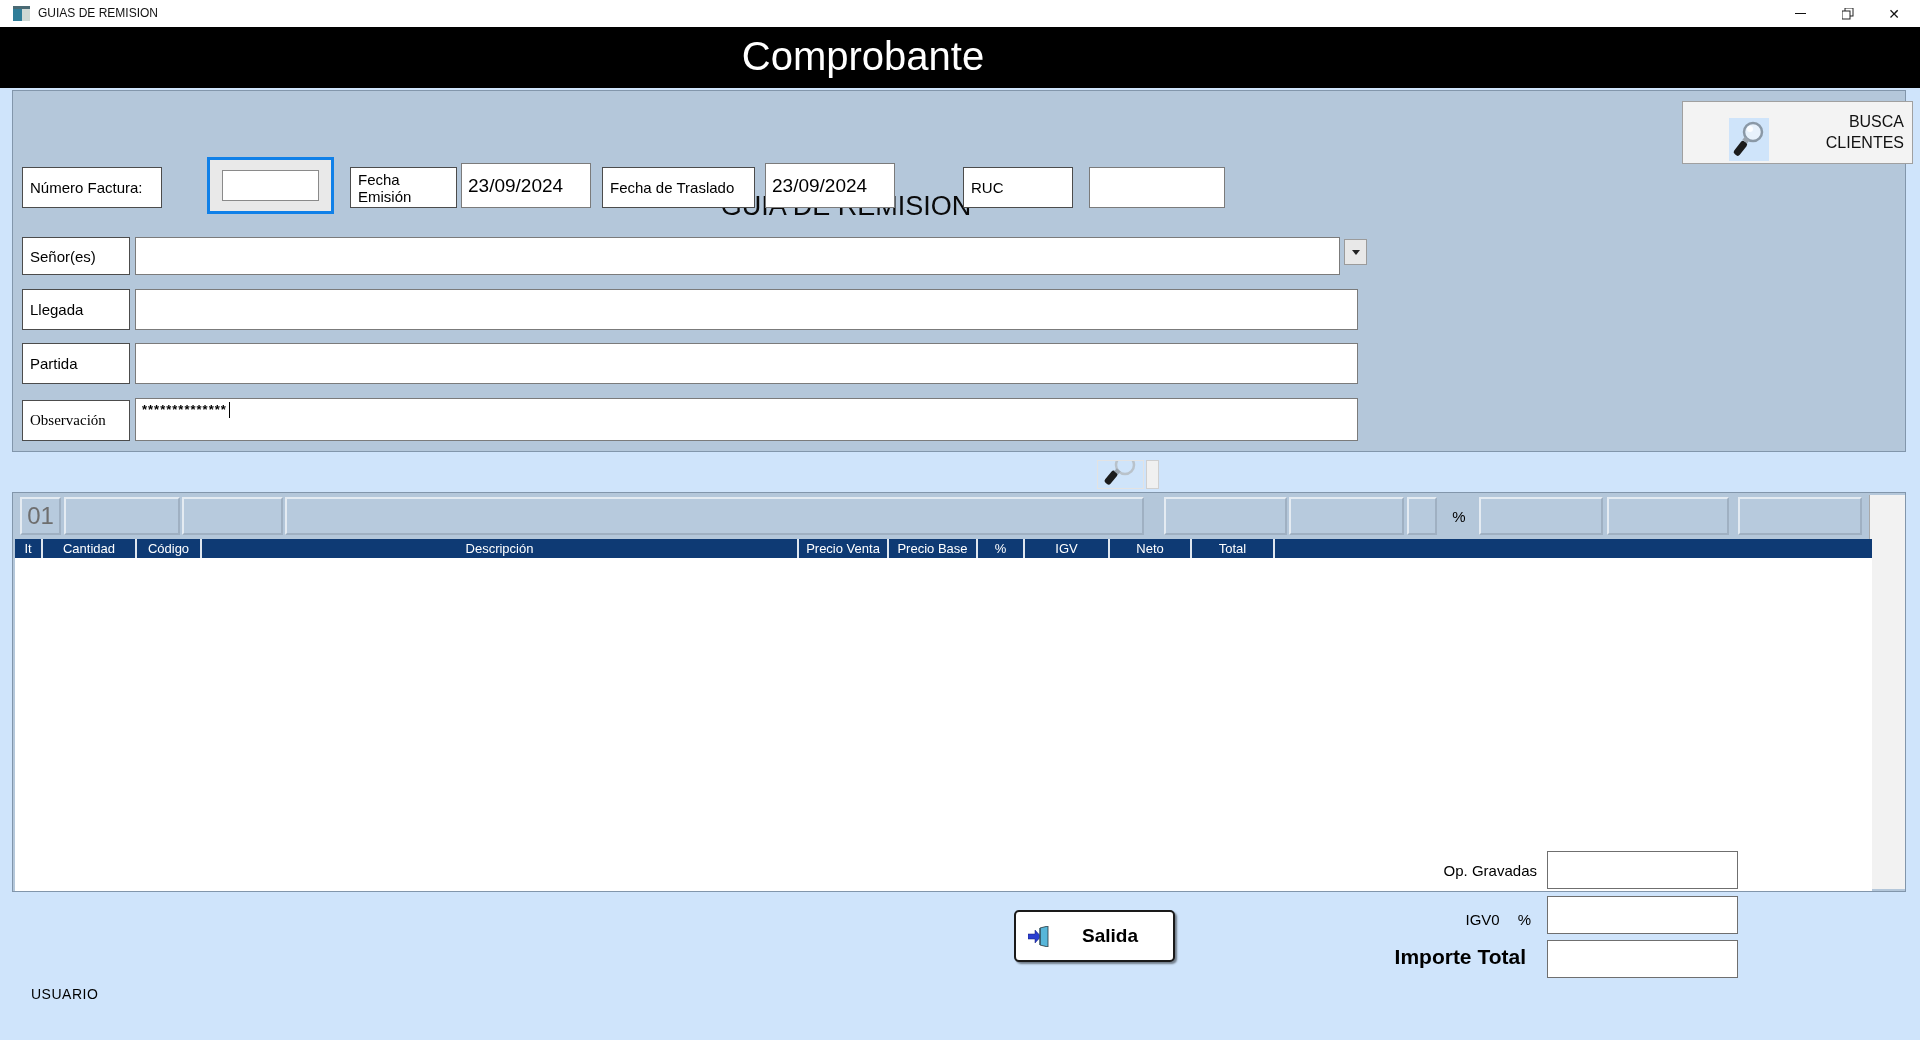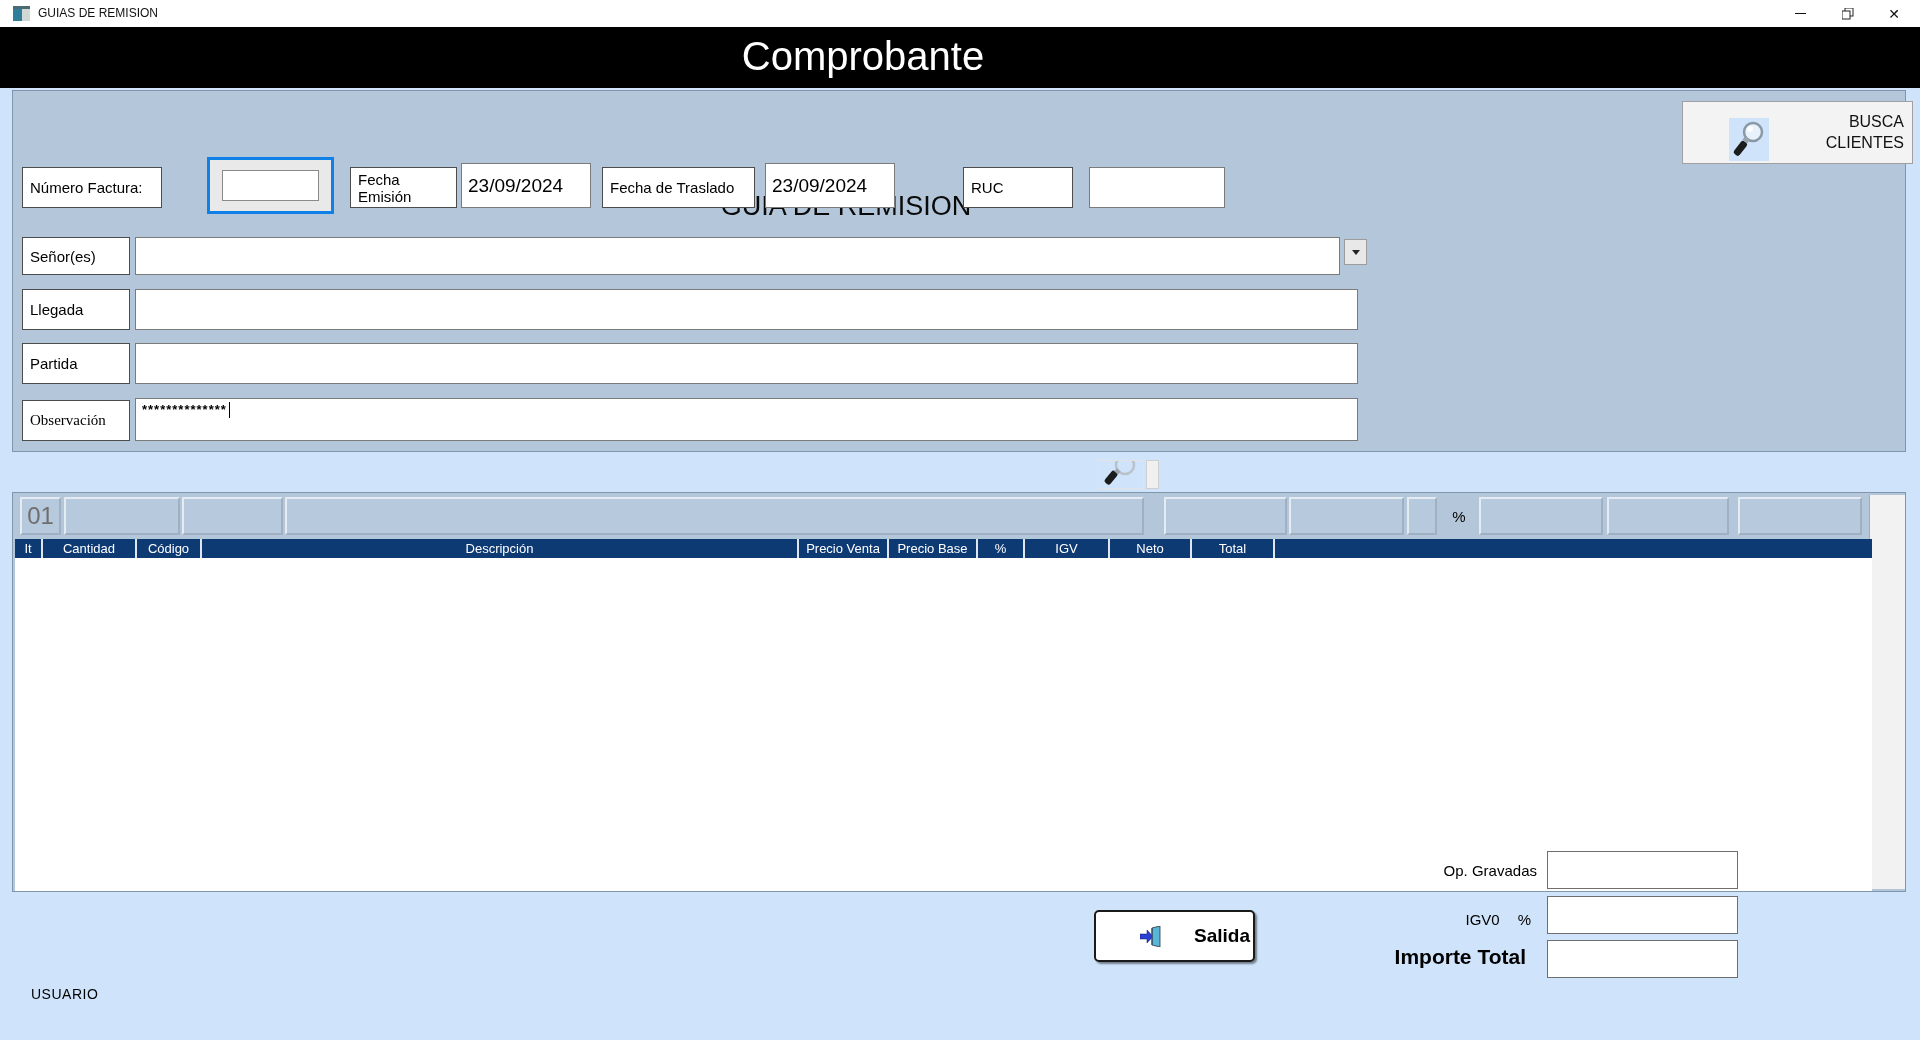--- a/index.html
+++ b/index.html
@@ -60,23 +60,23 @@
   .grid-header { position:absolute; left:2px; top:46px; width:1857px; height:19px; background:#dfe6ef; }
   .hcell { position:absolute; top:0; height:19px; background:#0e3a74; color:#fff; font-size:13px;
            display:flex; align-items:center; justify-content:center; overflow:hidden; }
   .grid-body { position:absolute; left:2px; top:65px; width:1857px; height:333px; background:#ffffff; }
 
   
   .tot-label { position:absolute; text-align:right; font-size:15px; color:#000; }
   .tot-box { position:absolute; width:191px; height:38px; background:#fff; border:1px solid #6f6f6f; font-size:17px; padding:2px 6px; }
   .importe-label { position:absolute; text-align:right; font-size:21px; font-weight:bold; color:#000000; }
 
-  .salida-btn { position:absolute; left:1094px; top:910px; width:161px; height:52px; background:#fff;
+  .salida-btn { position:absolute; left:1014px; top:910px; width:161px; height:52px; background:#fff;
                 border:2px solid #1a1a1a; border-radius:5px; box-shadow:2px 2px 2px rgba(0,0,0,0.45);
-                display:flex; align-items:center; padding-left:44px; gap:32px; cursor:pointer; }
+                display:flex; align-items:center; padding-left:12px; gap:32px; cursor:pointer; }
   .salida-text { font-size:19px; font-weight:bold; color:#000; }
 
   .usuario { position:absolute; left:31px; top:986px; font-size:14px; color:#000; letter-spacing:0.5px; }
 </style>
 </head>
 <body>
 
 <div class="titlebar">
   <span class="titlebar-icon">
     <svg width="17" height="15">

